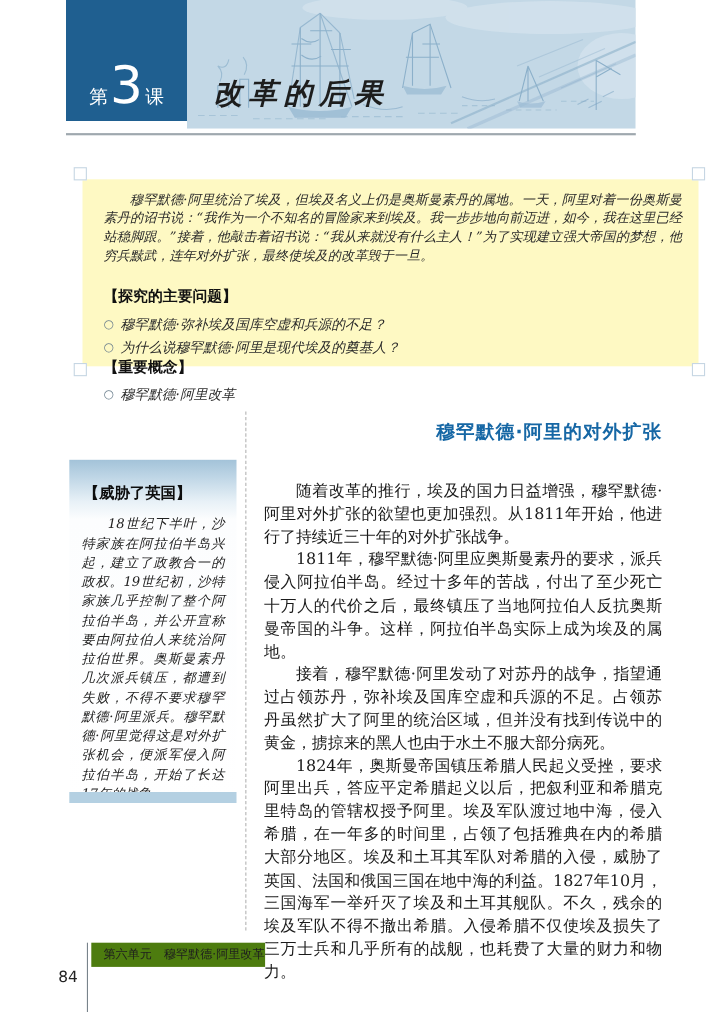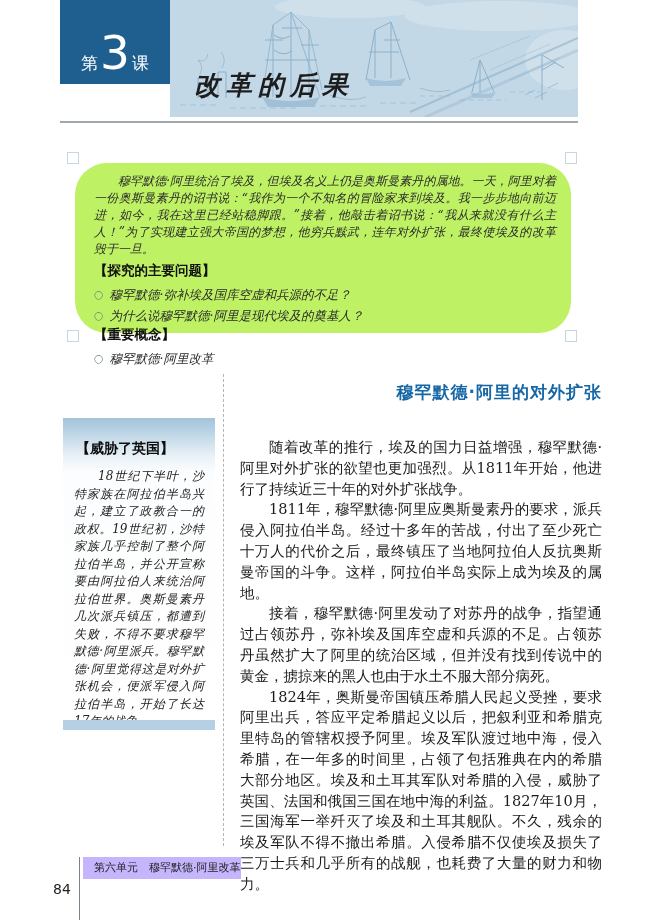--- a/index.html
+++ b/index.html
@@ -1,31 +1,31 @@
 <!DOCTYPE html>
 <html><head>
 <meta charset="utf-8">
 <style>
   * { margin:0; padding:0; box-sizing:border-box; }
   html,body { background:#fff; }
   body { font-family:"DejaVu Serif","Liberation Serif",serif; }
   .page { position:relative; width:650px; height:920px; background:#ffffff; overflow:hidden; }
 
   
-  .lesson-box { position:absolute; left:60px; top:0; width:110px; height:84px; background:#1f5f90; }
+  .lesson-box { position:absolute; left:60px; top:0; width:110px; height:110px; background:#1f5f90; }
   .lesson-inner { position:absolute; left:0; right:0; bottom:8px; text-align:center; color:#ffffff; white-space:nowrap; }
   .lesson-prefix,.lesson-suffix { font-family:"DejaVu Sans","Liberation Sans",sans-serif; font-size:17px; vertical-align:baseline; }
   .lesson-number { font-family:"DejaVu Sans","Liberation Sans",sans-serif; font-size:47px; font-weight:400; line-height:1; padding:0 2px; vertical-align:baseline; }
   .banner { position:absolute; left:170px; top:0; width:408px; height:144px; overflow:hidden; }
   .banner svg { display:block; }
   .page-title { position:absolute; left:24px; top:68px; font-size:26px; font-weight:700; font-style:italic; letter-spacing:6px; color:#1d1d1d; white-space:nowrap; }
   .header-rule { position:absolute; left:60px; top:121px; width:518px; height:2px; background:#9fa8ae; }
 
   
-  .intro-box { position:absolute; left:75px; top:163px; width:496px; height:170px; background:#bef264;border-radius:32px; }
+  .intro-box { position:absolute; left:75px; top:163px; width:560px; height:170px; background:#fef9c3; }
   .sq { position:absolute; width:12px; height:12px; background:#ffffff; border:1px solid #c6d6e3; }
   .sq.tl { left:-8px; top:-11px; } .sq.tr { right:-6px; top:-11px; }
   .sq.bl { left:-8px; bottom:-9px; } .sq.br { right:-6px; bottom:-9px; }
   .intro-text { position:absolute; left:19px; right:15px; top:10px; font-size:12px; line-height:17px; font-style:italic; text-align:justify; text-indent:2em; color:#2a2a2a; }
   .intro-cols { position:absolute; left:19px; right:12px; top:99px; display:flex;flex-direction:column; }
   .col-q { flex:0 0 66%; } .col-c { flex:1; }
   .mini-heading { font-family:"DejaVu Sans","Liberation Sans",sans-serif; font-weight:700; font-size:13.5px; color:#111; line-height:17px; margin-bottom:5px; white-space:nowrap; }
   .q-item { display:flex; font-size:12.5px; font-style:italic; line-height:21px; color:#2a2a2a; }
   .bullet { font-style:normal; font-size:11px; color:#6b7f8d; margin-right:6px; line-height:21px; }
 
@@ -38,21 +38,21 @@
 
   
   .col-divider { position:absolute; left:223px; top:374px; height:472px; width:0; border-left:1px dashed #b3b3b3; }
   .main-col { position:absolute; left:240px; top:381px; width:362px; }
   .section-title { font-family:"DejaVu Sans","Liberation Sans",sans-serif; font-weight:700; font-size:17px; letter-spacing:1px; color:#1667a5; margin-bottom:33px; white-space:nowrap;text-align:right; }
   .main-col p { font-size:14.5px; line-height:20.8px; text-align:justify; text-indent:2em; color:#1b1b1b; }
 
   
   .page-number { position:absolute; left:53px; top:881px; font-family:"DejaVu Sans","Liberation Sans",sans-serif; font-size:14px; color:#222;text-align:center; }
   .footer-vline { position:absolute; left:79px; top:857px; width:1px; height:63px; background:#78838b; }
-  .unit-banner { position:absolute; left:83px; top:857px; width:158px; height:22px; background:#c4b5fd; font-family:"DejaVu Sans","Liberation Sans",sans-serif; font-size:11px; line-height:22px; padding-left:11px; color:#1e1e1e; white-space:nowrap; }
+  .unit-banner { position:absolute; left:83px; top:857px; width:158px; height:22px; background:#4d7c0f; font-family:"DejaVu Sans","Liberation Sans",sans-serif; font-size:11px; line-height:22px; padding-left:11px; color:#1e1e1e; white-space:nowrap; }
 </style>
 </head>
 <body>
 
 <div class="page">
 
   <div class="lesson-box">
     <div class="lesson-inner">
       <span class="lesson-prefix">第</span><span class="lesson-number">3</span><span class="lesson-suffix">课</span>
     </div>

